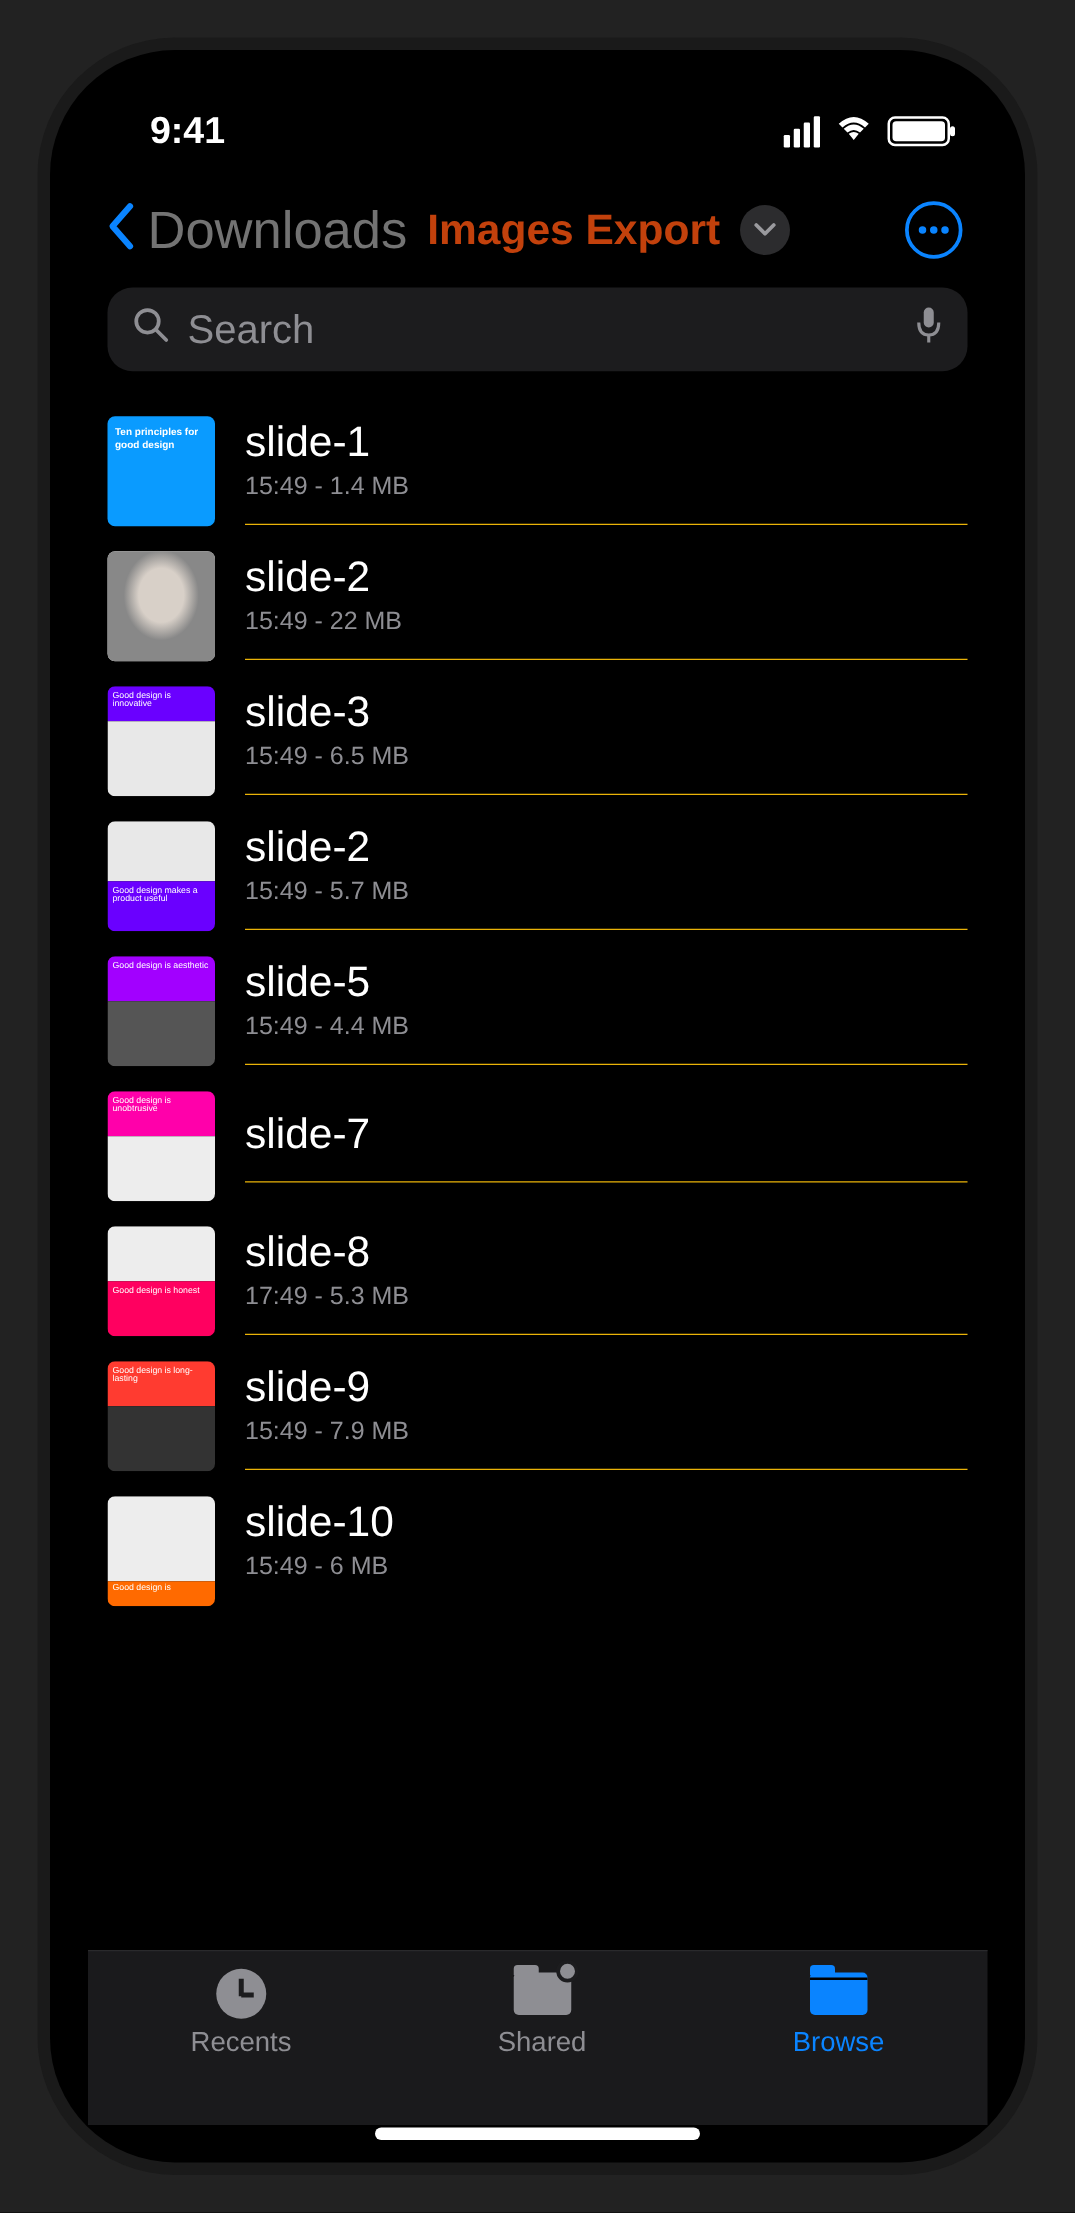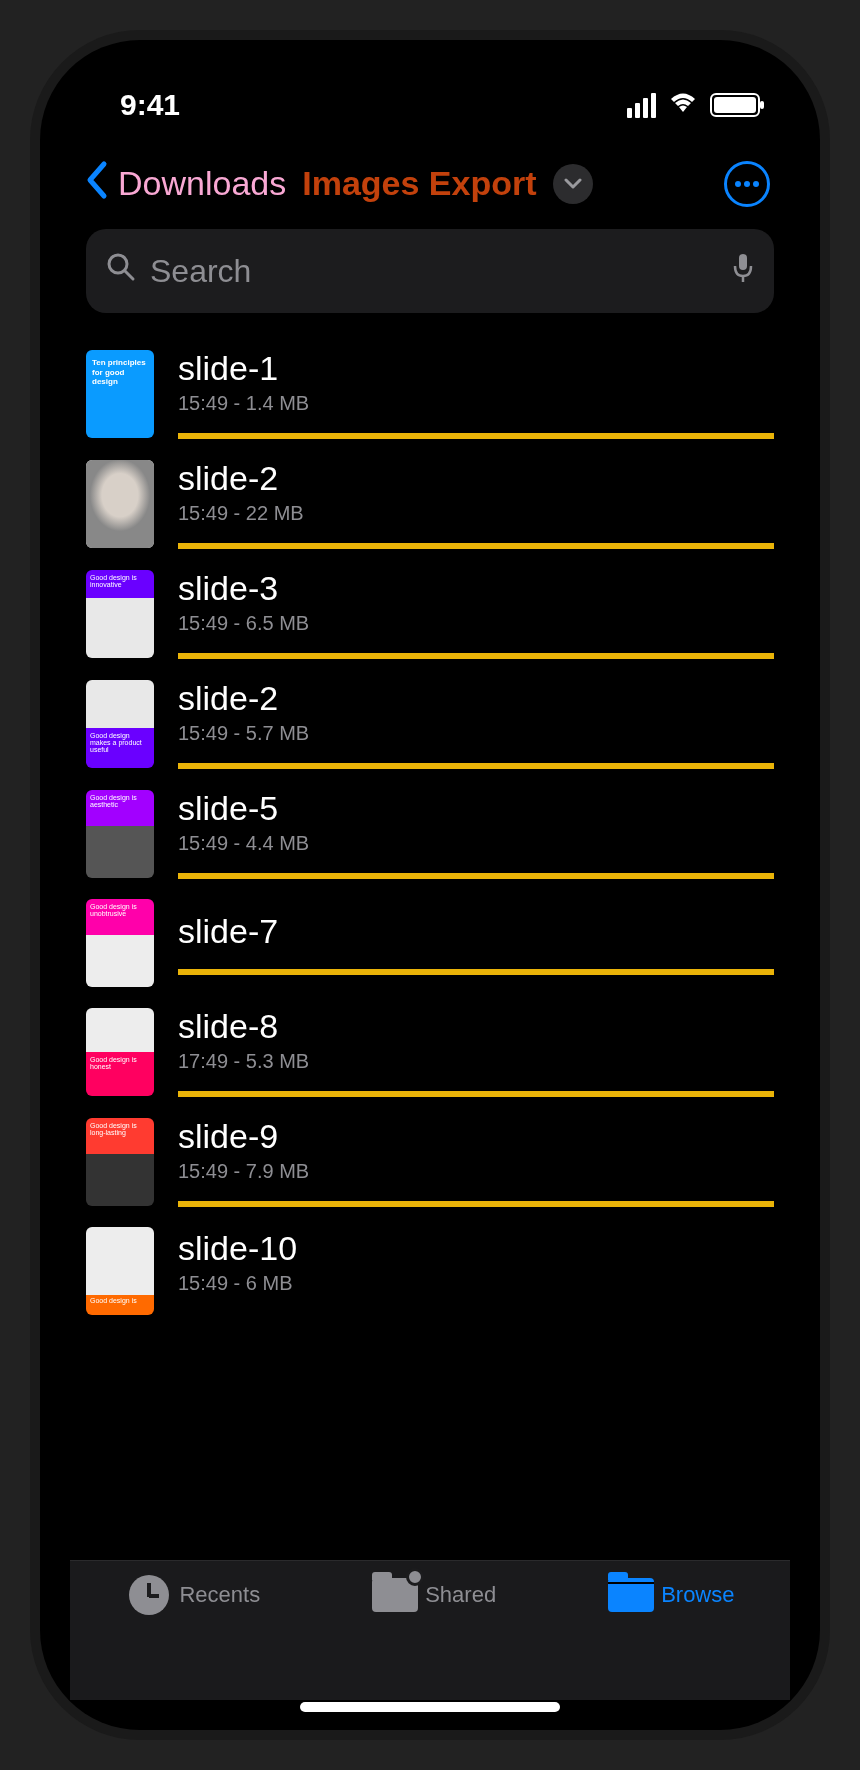--- a/index.html
+++ b/index.html
@@ -15,36 +15,36 @@
   .bars { display: flex; gap: 3px; align-items: flex-end; }
   .bars span { width: 5px; background: #fff; border-radius: 1px; }
   .bars span:nth-child(1){height:10px}.bars span:nth-child(2){height:15px}.bars span:nth-child(3){height:20px}.bars span:nth-child(4){height:25px}
   .wifi-glyph { font-size: 26px; line-height: 1; }
   .battery { width: 50px; height: 24px; border: 2px solid #fff; border-radius: 6px; position: relative; }
   .battery::after { content: ""; position: absolute; right: -6px; top: 6px; width: 4px; height: 8px; background: #fff; border-radius: 2px; }
   .battery-fill { position: absolute; inset: 2px; background: #fff; border-radius: 3px; }
 
   .nav-bar { display: flex; align-items: center; padding: 30px 20px 16px 10px; gap: 6px; }
   .back-chevron { color: #0a84ff; font-size: 46px; font-weight: 300; line-height: 1; padding: 0 4px; }
-  .back-label { color: #f9a8d4; font-size: 34px; }
+  .back-label { color: #737373; font-size: 42px; }
   .title { color: #c2410c; font-size: 34px; font-weight: 600; margin-left: 10px; }
   .title-chevron { width: 40px; height: 40px; background: #2c2c2e; border-radius: 50%; display: flex; align-items: center; justify-content: center; color: #9a9a9e; font-size: 20px; margin-left: 10px; }
   .nav-spacer { flex: 1; }
   .more-btn { width: 46px; height: 46px; border: 3px solid #0a84ff; border-radius: 50%; display: flex; align-items: center; justify-content: center; color: #0a84ff; font-size: 26px; font-weight: bold; letter-spacing: 2px; }
 
-  .search-bar { margin: 6px 16px 16px 16px; background: #1c1c1e; border-radius: 20px; height: 84px; display: flex; align-items: center; padding: 0 20px; gap: 14px; }
+  .search-bar { margin: 6px 16px 16px 16px; background: #1c1c1e; border-radius: 20px; height: 67px; display: flex; align-items: center; padding: 0 20px; gap: 14px; }
   .search-icon { color: #8e8e93; font-size: 32px; }
   .search-input { flex: 1; background: transparent; border: none; outline: none; color: #fff; font-size: 32px; }
   .search-input::placeholder { color: #8e8e93; }
   .mic-icon { color: #8e8e93; font-size: 30px; }
 
   .list { flex: 1; overflow: hidden; padding: 10px 16px 0 16px; }
   .row { display: flex; align-items: center; gap: 24px; padding: 10px 0; }
-  .thumb { width: 68px; height: 88px; border-radius: 6px; flex-shrink: 0; display: flex; flex-direction: column; overflow: hidden; font-size: 7px; color: #fff; }
-  .row-main { flex: 1; border-bottom: 6px solid #eab308; padding-bottom: 18px; min-width: 0; }
+  .thumb { width: 86px; height: 88px; border-radius: 6px; flex-shrink: 0; display: flex; flex-direction: column; overflow: hidden; font-size: 7px; color: #fff; }
+  .row-main { flex: 1; border-bottom: 1px solid #eab308; padding-bottom: 18px; min-width: 0; }
   .row:last-child .row-main { border-bottom: none; }
   .file-name { color: #fff; font-size: 34px; font-weight: 400; }
   .file-meta { color: #8e8e93; font-size: 20px; margin-top: 4px; }
 
   
   .t1 { background: #0a9bff; padding: 8px 6px; font-size: 8px; font-weight: 600; line-height: 1.2; }
   .t2 { background: #ddd; }
   .t3 .top { background: #6a00ff; flex: 0 0 28px; padding: 4px; }
   .t3 .bot { background: #e8e8e8; flex: 1; }
   .t4 .top { background: #e8e8e8; flex: 1; }
@@ -58,21 +58,21 @@
   .t8 .top { background: #ededed; flex: 1; }
   .t8 .bot { background: #ff0060; flex: 0 0 44px; padding: 4px; }
   .t9 .top { background: #ff3b30; flex: 0 0 36px; padding: 4px; }
   .t9 .bot { background: #333; flex: 1; }
   .t10 .top { background: #ededed; flex: 1; }
   .t10 .bot { background: #ff6a00; flex: 0 0 20px; padding: 2px 4px; }
 
   .t2-face { width: 100%; height: 100%; background: radial-gradient(ellipse 30px 36px at 50% 40%, #d8d0c8 0%, #d8d0c8 60%, #888 100%); position: relative; }
 
   .tab-bar { height: 140px; background: rgba(28,28,30,0.92); backdrop-filter: blur(10px); display: flex; justify-content: space-around; align-items: flex-start; padding-top: 14px; border-top: 1px solid #2a2a2c; }
-  .tab { display: flex; flex-direction: row; align-items: center; gap: 6px; color: #8e8e93; font-size: 22px; }
+  .tab { display: flex; flex-direction: column; align-items: center; gap: 6px; color: #8e8e93; font-size: 22px; }
   .tab.active { color: #0a84ff; }
   .tab-icon { width: 48px; height: 40px; display: flex; align-items: center; justify-content: center; }
   .clock-i { width: 40px; height: 40px; background: #8e8e93; border-radius: 50%; position: relative; }
   .clock-i::before { content: ""; position: absolute; left: 18px; top: 8px; width: 4px; height: 14px; background: #1c1c1e; }
   .clock-i::after { content: ""; position: absolute; left: 20px; top: 19px; width: 10px; height: 4px; background: #1c1c1e; }
   .folder-i { width: 46px; height: 34px; background: #8e8e93; border-radius: 4px; position: relative; }
   .folder-i::before { content: ""; position: absolute; top: -6px; left: 0; width: 20px; height: 8px; background: #8e8e93; border-radius: 3px 3px 0 0; }
   .folder-i-badge { position: absolute; right: -6px; top: -10px; width: 18px; height: 18px; background: #8e8e93; border: 3px solid #1c1c1e; border-radius: 50%; }
   .folder-a { width: 46px; height: 34px; background: #0a84ff; border-radius: 4px; position: relative; }
   .folder-a::before { content: ""; position: absolute; top: -6px; left: 0; width: 20px; height: 8px; background: #0a84ff; border-radius: 3px 3px 0 0; }

